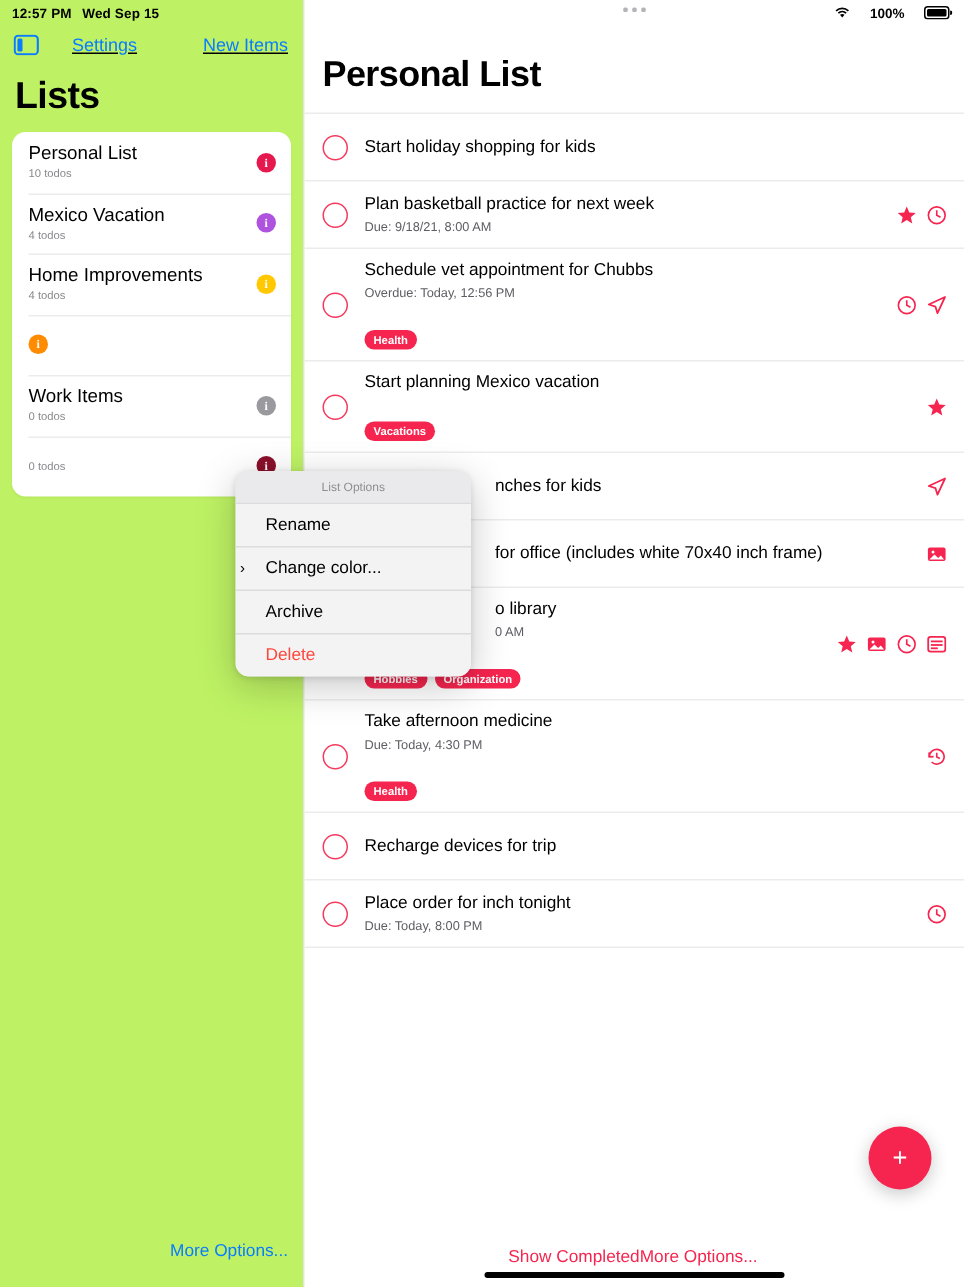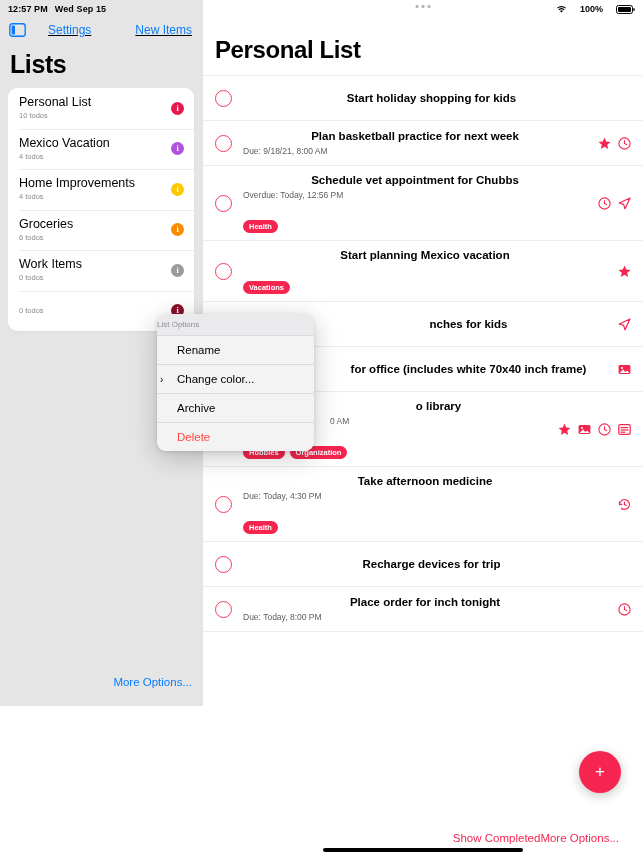--- a/index.html
+++ b/index.html
@@ -6,22 +6,22 @@
   html, body {
     width: 643px; height: 858px;
     font-family: "Liberation Sans", sans-serif;
     background: #ffffff;
     overflow: hidden;
   }
   .device { position: relative; width: 643px; height: 858px; display: flex; }
 
   
   .sidebar {
-    width: 203px; height: 706px;
-    background: #e5e5e5;
+    width: 203px; height: 858px;
+    background: #bef264;
     position: relative;
     flex: 0 0 203px;
     border-right: 1px solid #e2e2e7;
   }
   .statusbar {
     height: 18px; display: flex; align-items: center;
     padding: 0 0 0 8px; gap: 7px;
   }
   .status-time { font-size: 9px; font-weight: 700; color: #000; letter-spacing: 0.1px; }
   .status-date { font-size: 9px; font-weight: 700; color: #000; letter-spacing: 0.1px; }
@@ -98,61 +98,61 @@
     padding: 7px 12px 7px 12px; gap: 11px;
     border-bottom: 1px solid #ececed; position: relative;
     cursor: pointer;
   }
   .check {
     width: 17px; height: 17px; border-radius: 50%;
     border: 1.4px solid #f43b5e; flex: 0 0 17px;
   }
   .todo-body { flex: 1; min-width: 0; }
   .todo-title {
-    font-size: 11.5px; font-weight: 700; color: #000; line-height: 15px; text-align: center;
+    font-size: 11.5px; font-weight: 400; color: #000; line-height: 15px;
   }
   .todo-sub { font-size: 8.5px; color: #5d5d63; line-height: 13px; margin-top: 1px; }
   .tags { display: flex; gap: 5px; margin-top: 18px; }
   .tag {
     background: #f5254f; color: #fff; font-size: 7.5px; font-weight: 700;
     padding: 1.5px 6px; border-radius: 8px; line-height: 10px;
   }
   .row-icons { display: flex; align-items: center; gap: 7px; color: #f5254f; flex: 0 0 auto; }
   .row-icons svg { display: block; }
 
   
   .fab {
     position: absolute; right: 22px; bottom: 65px;
     width: 42px; height: 42px; border-radius: 50%;
     background: #f5254f; color: #fff;
     display: flex; align-items: center; justify-content: center;
     font-size: 17px; box-shadow: 0 3px 12px rgba(0,0,0,0.22);
     cursor: pointer; border: none; font-family: inherit;
   }
   .main-footer {
-    position: absolute; bottom: 14px; left: 0; right: 12px;
-    display: flex; justify-content: flex-end;
+    position: absolute; bottom: 14px; left: 0; right: 0;
+    display: flex; justify-content: center;
     padding: 0 12px 0 10px;
   }
   .footer-link { font-size: 11.5px; color: #f5254f; cursor: pointer; }
   .home-bar {
     position: absolute; bottom: 6px; left: 50%; transform: translateX(-50%);
     width: 200px; height: 4px; border-radius: 2px; background: #000;
   }
 
   
   .ctx-menu {
     position: absolute; left: 157px; top: 314px;
     width: 157px; background: #f0f0f1;
     border-radius: 9px; overflow: hidden;
     box-shadow: 0 6px 26px rgba(0,0,0,0.22), 0 1px 4px rgba(0,0,0,0.12);
     z-index: 50;
   }
   .ctx-head {
-    font-size: 8px; color: #8e8e93;
+    text-align: center; font-size: 8px; color: #8e8e93;
     padding: 6px 0 6px; background: #eaeaec;
   }
   .ctx-item {
     padding: 8px 12px; font-size: 11.5px; color: #000;
     border-top: 1px solid #dcdcdf; cursor: pointer;
     display: flex; align-items: center; gap: 8px;
     background: #f3f3f4;
   }
   .ctx-item.danger { color: #ff453a; }
   .ctx-chev { font-size: 10px; color: #000; margin-left: -9px; width: 9px; }
@@ -198,24 +198,20 @@
         <span class="badge" style="background:#af52de">i</span>
       </div>
       <div class="list-row">
         <div class="list-row-txt">
           <div class="list-name">Home Improvements</div>
           <div class="list-count">4 todos</div>
         </div>
         <span class="badge" style="background:#ffc800">i</span>
       </div>
       <div class="list-row">
-        <div class="list-row-txt">
-          <div class="list-name">Groceries</div>
-          <div class="list-count">6 todos</div>
-        </div>
         <span class="badge" style="background:#ff8c00">i</span>
       </div>
       <div class="list-row">
         <div class="list-row-txt">
           <div class="list-name">Work Items</div>
           <div class="list-count">0 todos</div>
         </div>
         <span class="badge" style="background:#9a9a9e">i</span>
       </div>
       <div class="list-row">

